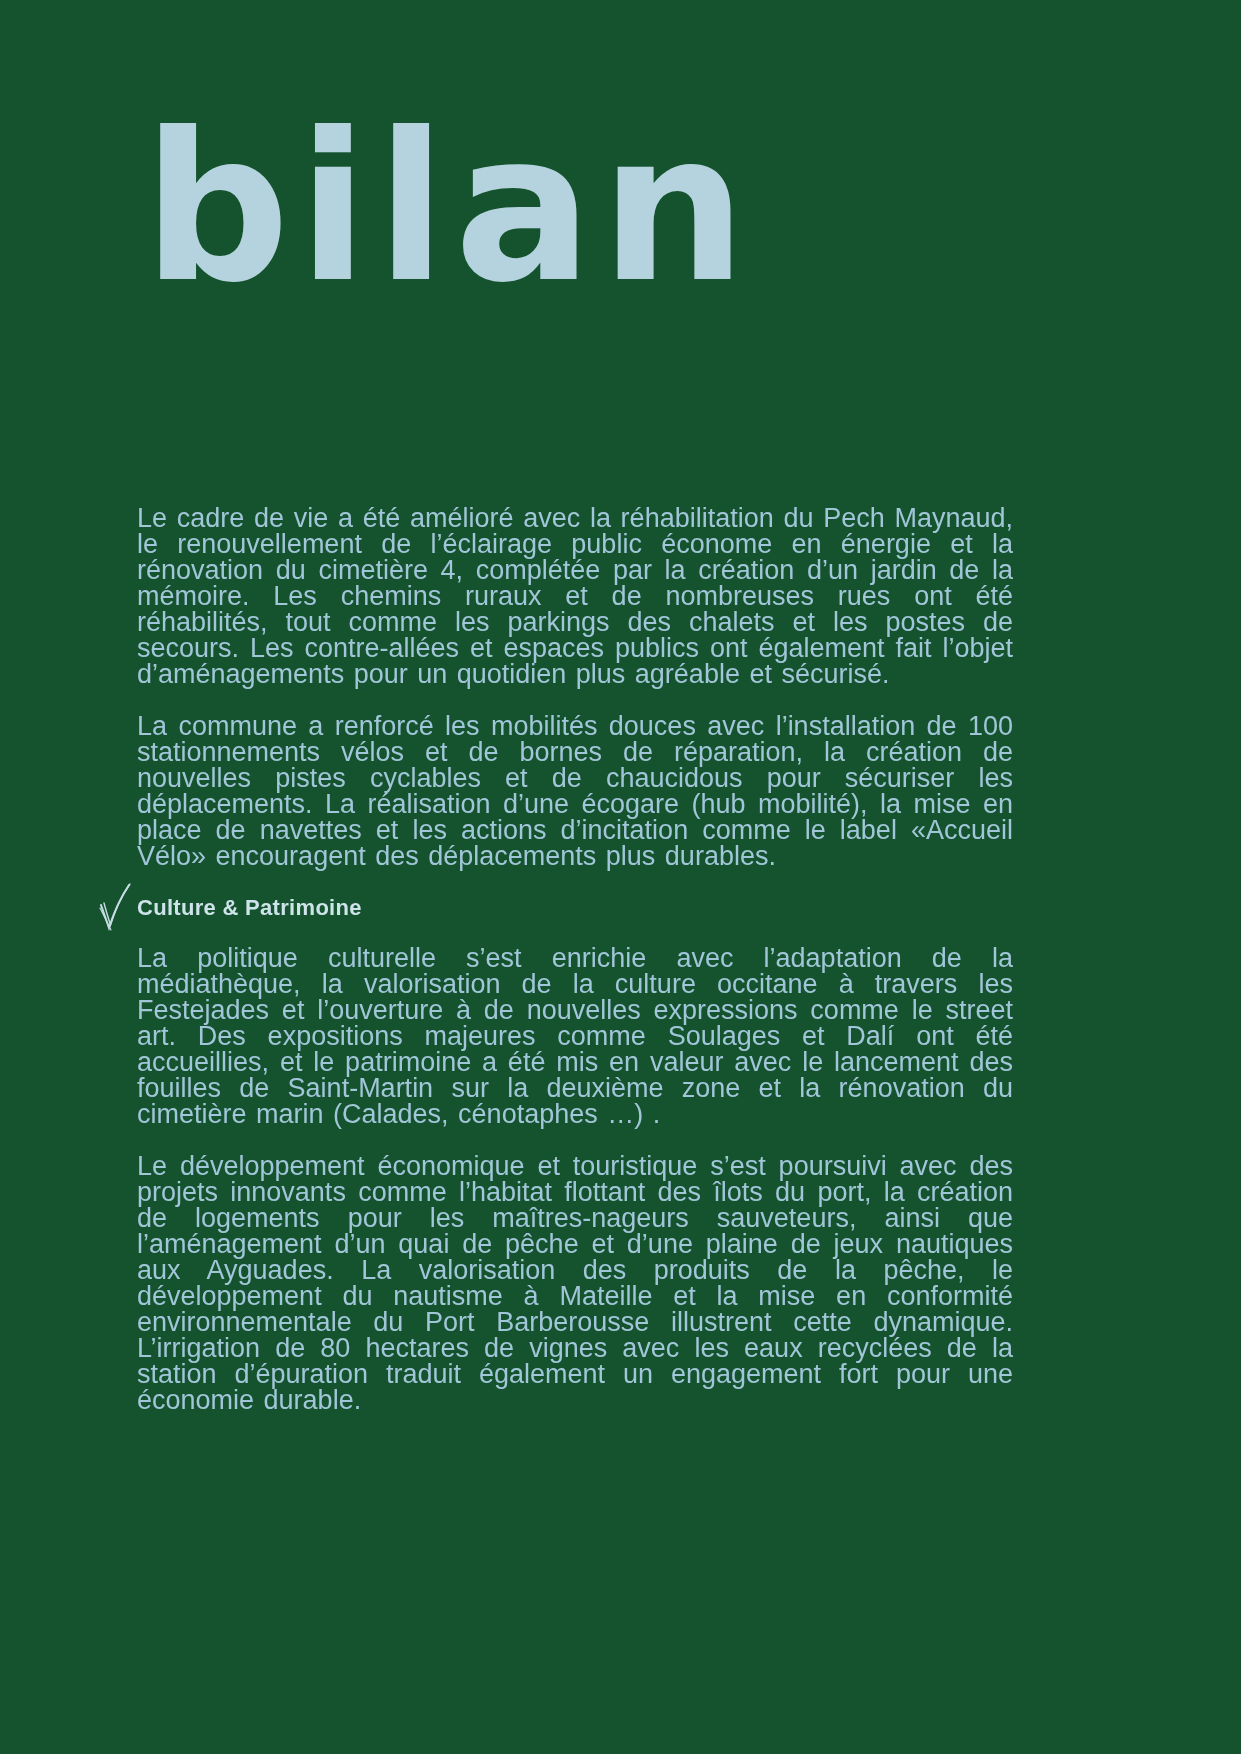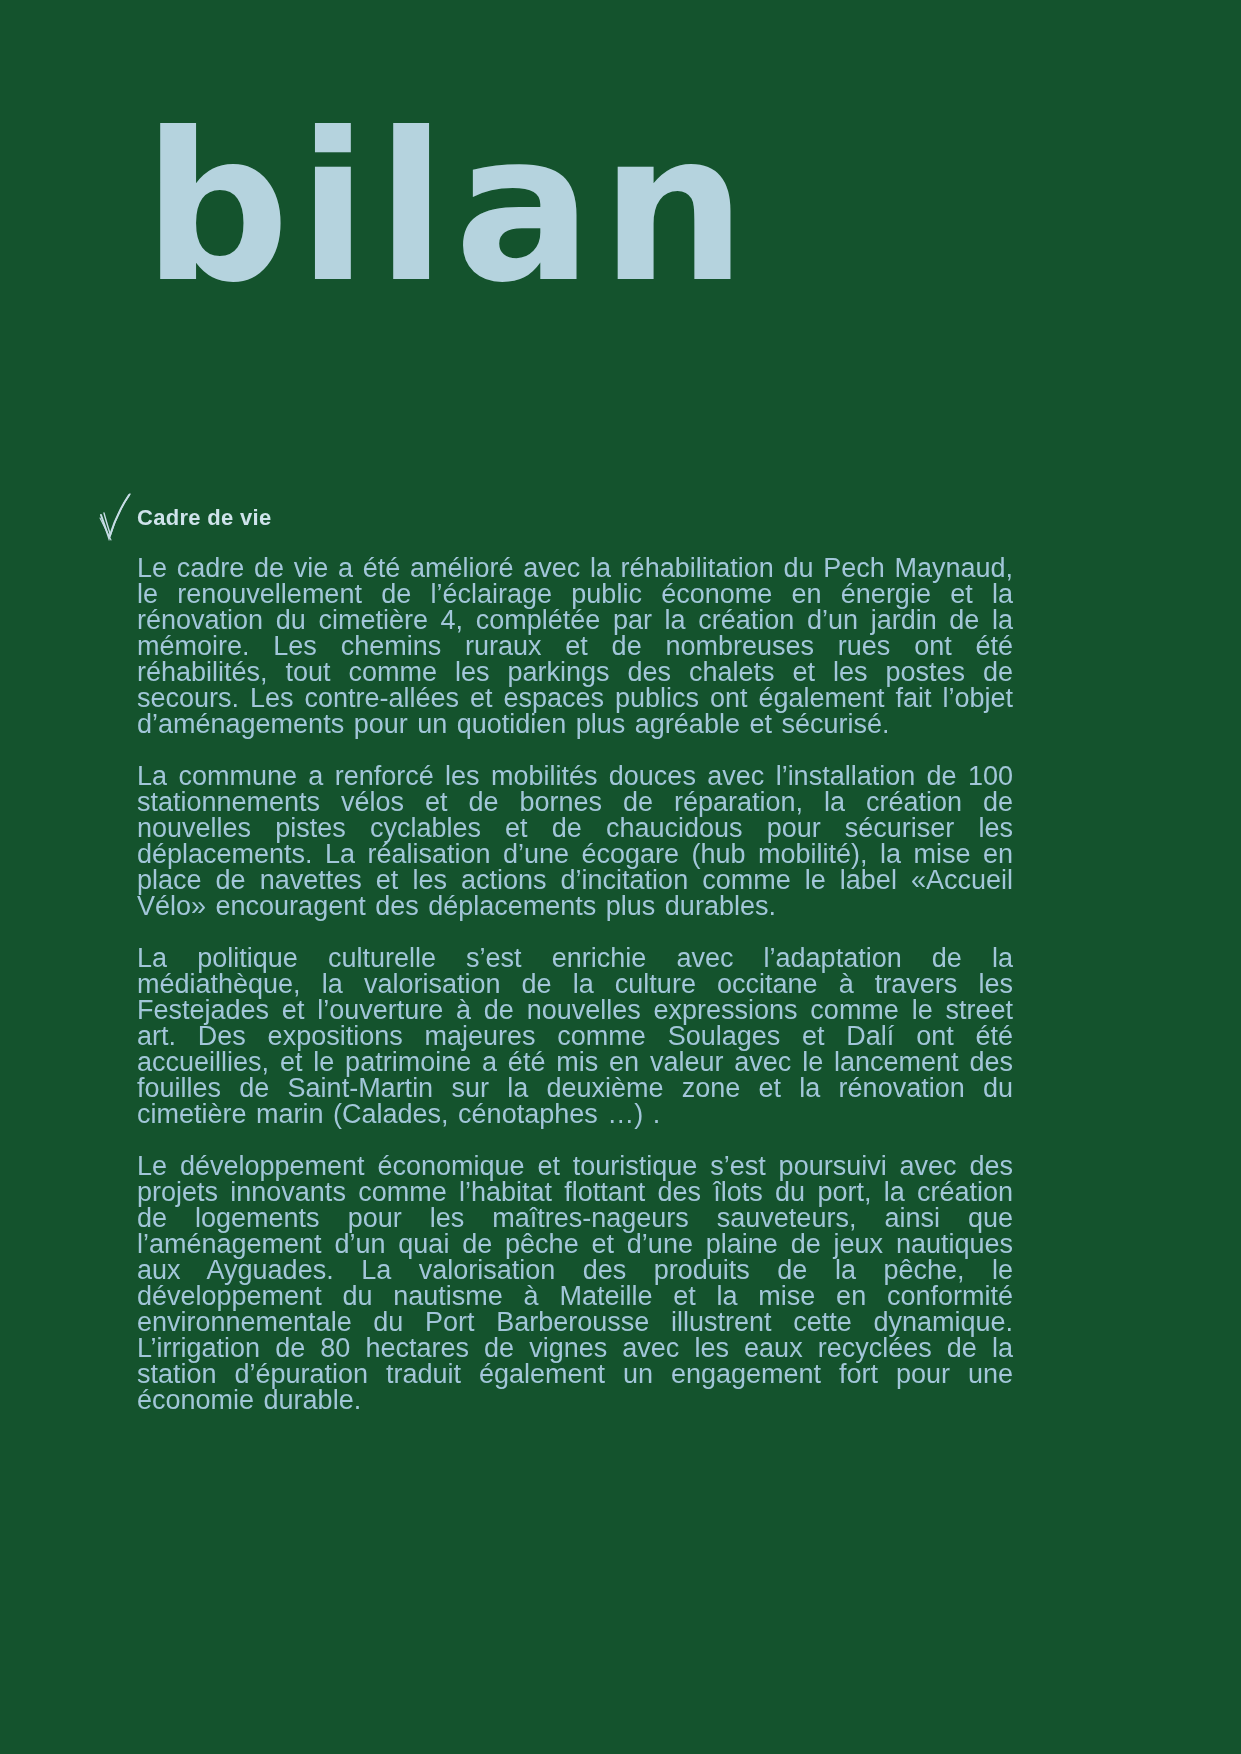--- a/index.html
+++ b/index.html
@@ -60,36 +60,36 @@
 </head>
 <body>
 
 <div class="page">
 
   <h1 class="big-title">bilan</h1>
 
   <div class="content">
 
     <section class="section">
-      <div class="section-heading-row">
-        <svg class="check-icon" viewBox="0 0 38 54" fill="none" xmlns="http://www.w3.org/2000/svg">
-          <path d="M6 24 C8 30, 11 38, 14 47 C18 34, 26 16, 34 4" stroke="#c7dde6" stroke-width="2" stroke-linecap="round"></path>
-          <path d="M9 22 C10.5 28, 13 36, 15.5 44 C19.5 31, 27 14, 35 3" stroke="#c7dde6" stroke-width="1.4" stroke-linecap="round"></path>
-          <path d="M5 27 L16 49" stroke="#c7dde6" stroke-width="1.1" stroke-linecap="round"></path>
-        </svg>
-        <h2 class="section-heading">Cadre de vie</h2>
-      </div>
       <p class="section-body">Le cadre de vie a été amélioré avec la réhabilitation du Pech Maynaud, le renouvellement de l’éclairage public économe en énergie et la rénovation du cimetière 4, complétée par la création d’un jardin de la mémoire. Les chemins ruraux et de nombreuses rues ont été réhabilités, tout comme les parkings des chalets et les postes de secours. Les contre-allées et espaces publics ont également fait l’objet d’aménagements pour un quotidien plus agréable et sécurisé.</p>
     </section>
 
     <section class="section">
       <p class="section-body">La commune a renforcé les mobilités douces avec l’installation de 100 stationnements vélos et de bornes de réparation, la création de nouvelles pistes cyclables et de chaucidous pour sécuriser les déplacements. La réalisation d’une écogare (hub mobilité), la mise en place de navettes et les actions d’incitation comme le label «Accueil Vélo» encouragent des déplacements plus durables.</p>
     </section>
 
     <section class="section">
+      <div class="section-heading-row">
+        <svg class="check-icon" viewBox="0 0 38 54" fill="none" xmlns="http://www.w3.org/2000/svg">
+          <path d="M6 24 C8 30, 11 38, 14 47 C18 34, 26 16, 34 4" stroke="#c7dde6" stroke-width="2" stroke-linecap="round"></path>
+          <path d="M9 22 C10.5 28, 13 36, 15.5 44 C19.5 31, 27 14, 35 3" stroke="#c7dde6" stroke-width="1.4" stroke-linecap="round"></path>
+          <path d="M5 27 L16 49" stroke="#c7dde6" stroke-width="1.1" stroke-linecap="round"></path>
+        </svg>
+        <h2 class="section-heading">Culture &amp; Patrimoine</h2>
+      </div>
       <p class="section-body">La politique culturelle s’est enrichie avec l’adaptation de la médiathèque, la valorisation de la culture occitane à travers les Festejades et l’ouverture à de nouvelles expressions comme le street art. Des expositions majeures comme Soulages et Dalí ont été accueillies, et le patrimoine a été mis en valeur avec  le lancement des fouilles de Saint-Martin sur la deuxième zone et la rénovation du cimetière marin (Calades, cénotaphes …) .</p>
     </section>
 
     <section class="section">
       <p class="section-body">Le développement économique et touristique s’est poursuivi avec des projets innovants comme l’habitat flottant des îlots du port, la création de logements pour les maîtres-nageurs sauveteurs, ainsi que l’aménagement d’un quai de pêche et d’une plaine de jeux nautiques aux Ayguades. La valorisation des produits de la pêche, le développement du nautisme à Mateille et la mise en conformité environnementale du Port Barberousse illustrent cette dynamique. L’irrigation de 80 hectares de vignes avec les eaux recyclées de la station d’épuration traduit également un engagement fort pour une économie durable.</p>
     </section>
 
   </div>
 </div>
 

